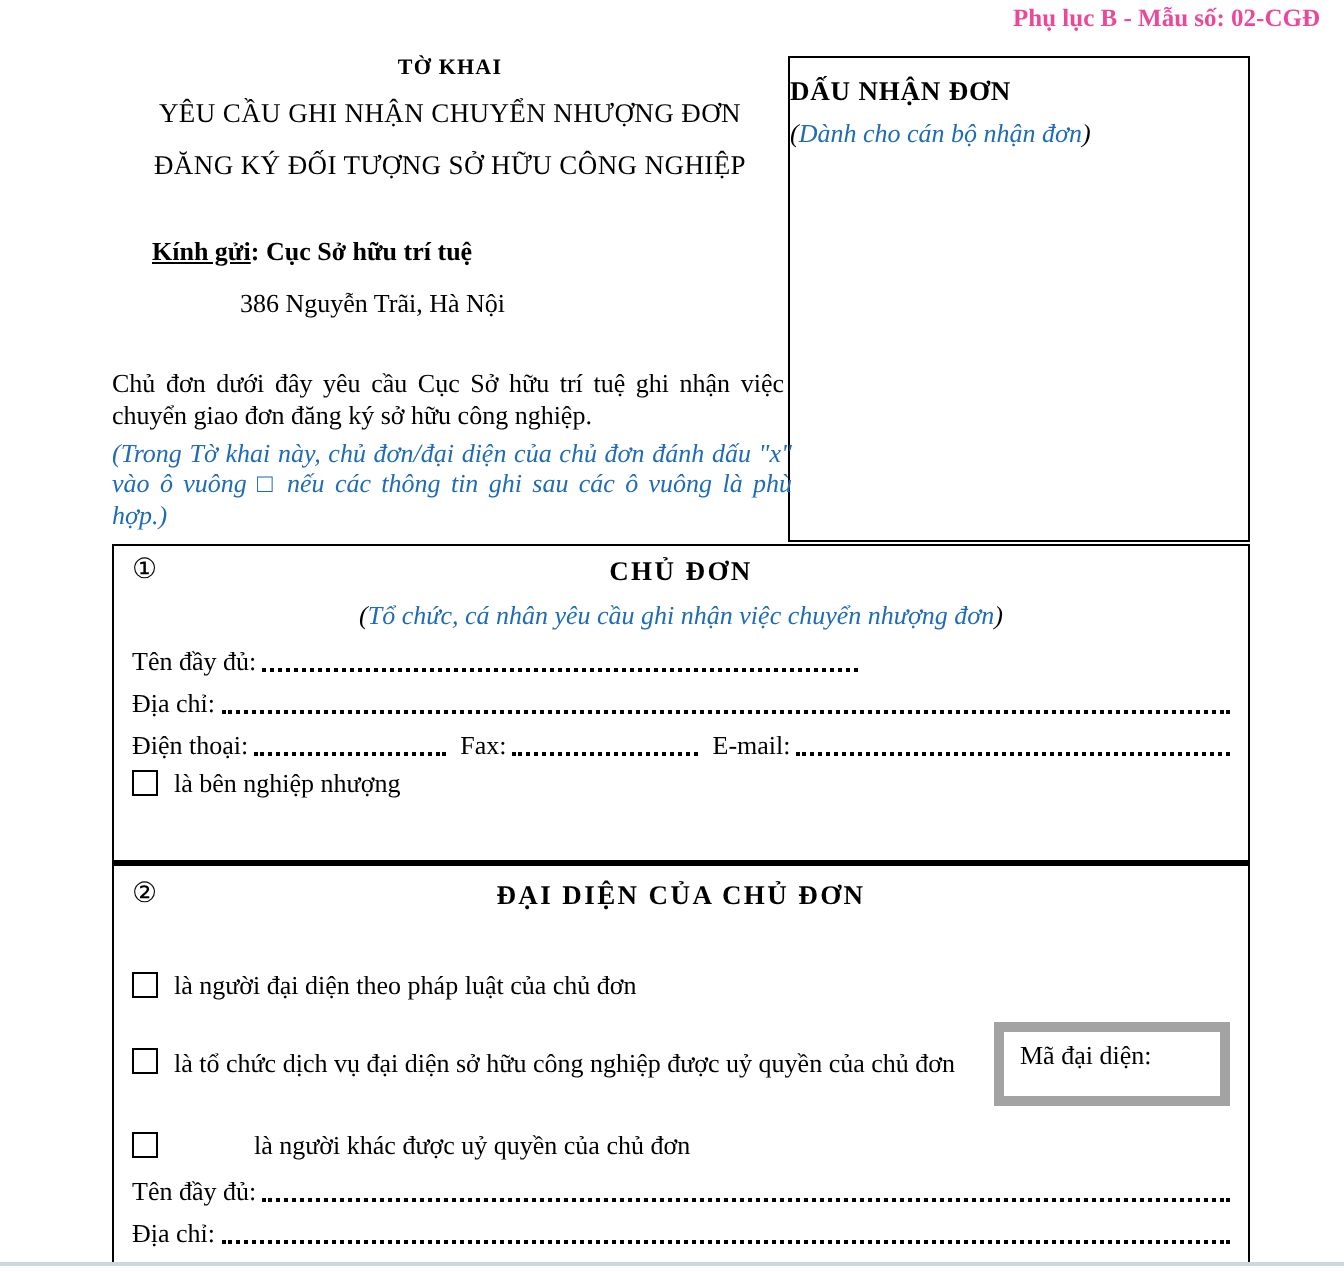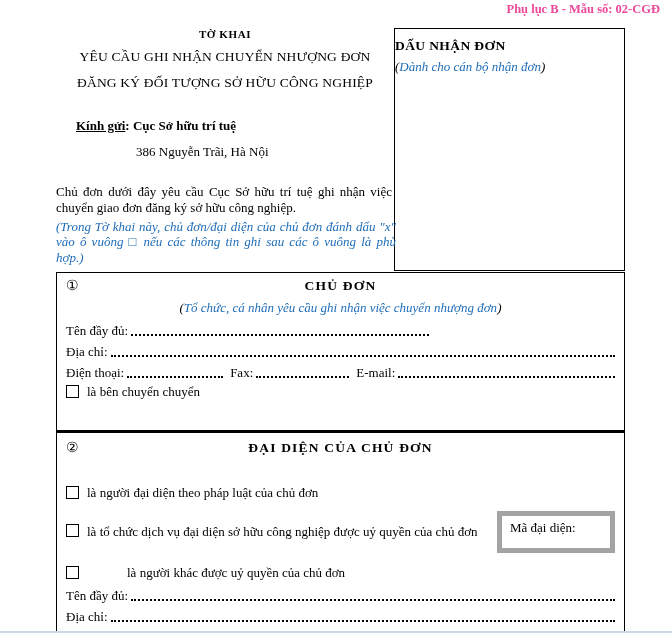--- a/index.html
+++ b/index.html
@@ -24,21 +24,21 @@
   .stamp-box{
     position:absolute;left:394px;top:28px;width:231px;height:243px;
     border:1px solid #000;box-sizing:border-box;padding-top:9px;
   }
   .stamp-title{font-weight:bold;font-size:13.5px;letter-spacing:.4px;margin-bottom:5px;}
   .stamp-note{font-style:italic;color:#1e6cb8;font-size:13px;}
   .paren{color:#000;font-style:italic;}
   
   .recipient{position:absolute;left:76px;top:118px;font-weight:bold;}
   .recipient-label{text-decoration:underline;}
-  .recipient-address{position:absolute;left:136px;top:144px;}
+  .recipient-address{position:absolute;left:120px;top:144px;}
   
   .para-request{
     position:absolute;left:56px;top:184px;width:336px;
     text-align:justify;line-height:1.2;
   }
   .para-note{
     position:absolute;left:56px;top:219px;width:340px;
     text-align:justify;line-height:1.18;
     font-style:italic;color:#1e6cb8;
   }
@@ -137,21 +137,21 @@
     <span class="label">Điện thoại:</span>
     <span class="dots" style="flex:0 0 96px;"></span>
     <span class="label lbl-gap">Fax:</span>
     <span class="dots" style="flex:0 0 93px;"></span>
     <span class="label lbl-gap">E-mail:</span>
     <span class="dots"></span>
   </div>
 
   <div class="check-row">
     <span class="checkbox"></span>
-    <span>là bên chuyển chuyển</span>
+    <span>là bên nghiệp nhượng</span>
   </div>
 </div>
 
 <div class="section section-2">
   <div class="sec-header">
     <span class="sec-num">②</span>
     <div class="sec-title">ĐẠI DIỆN CỦA CHỦ ĐƠN</div>
   </div>
 
   <div class="s2-gap-a"></div>

